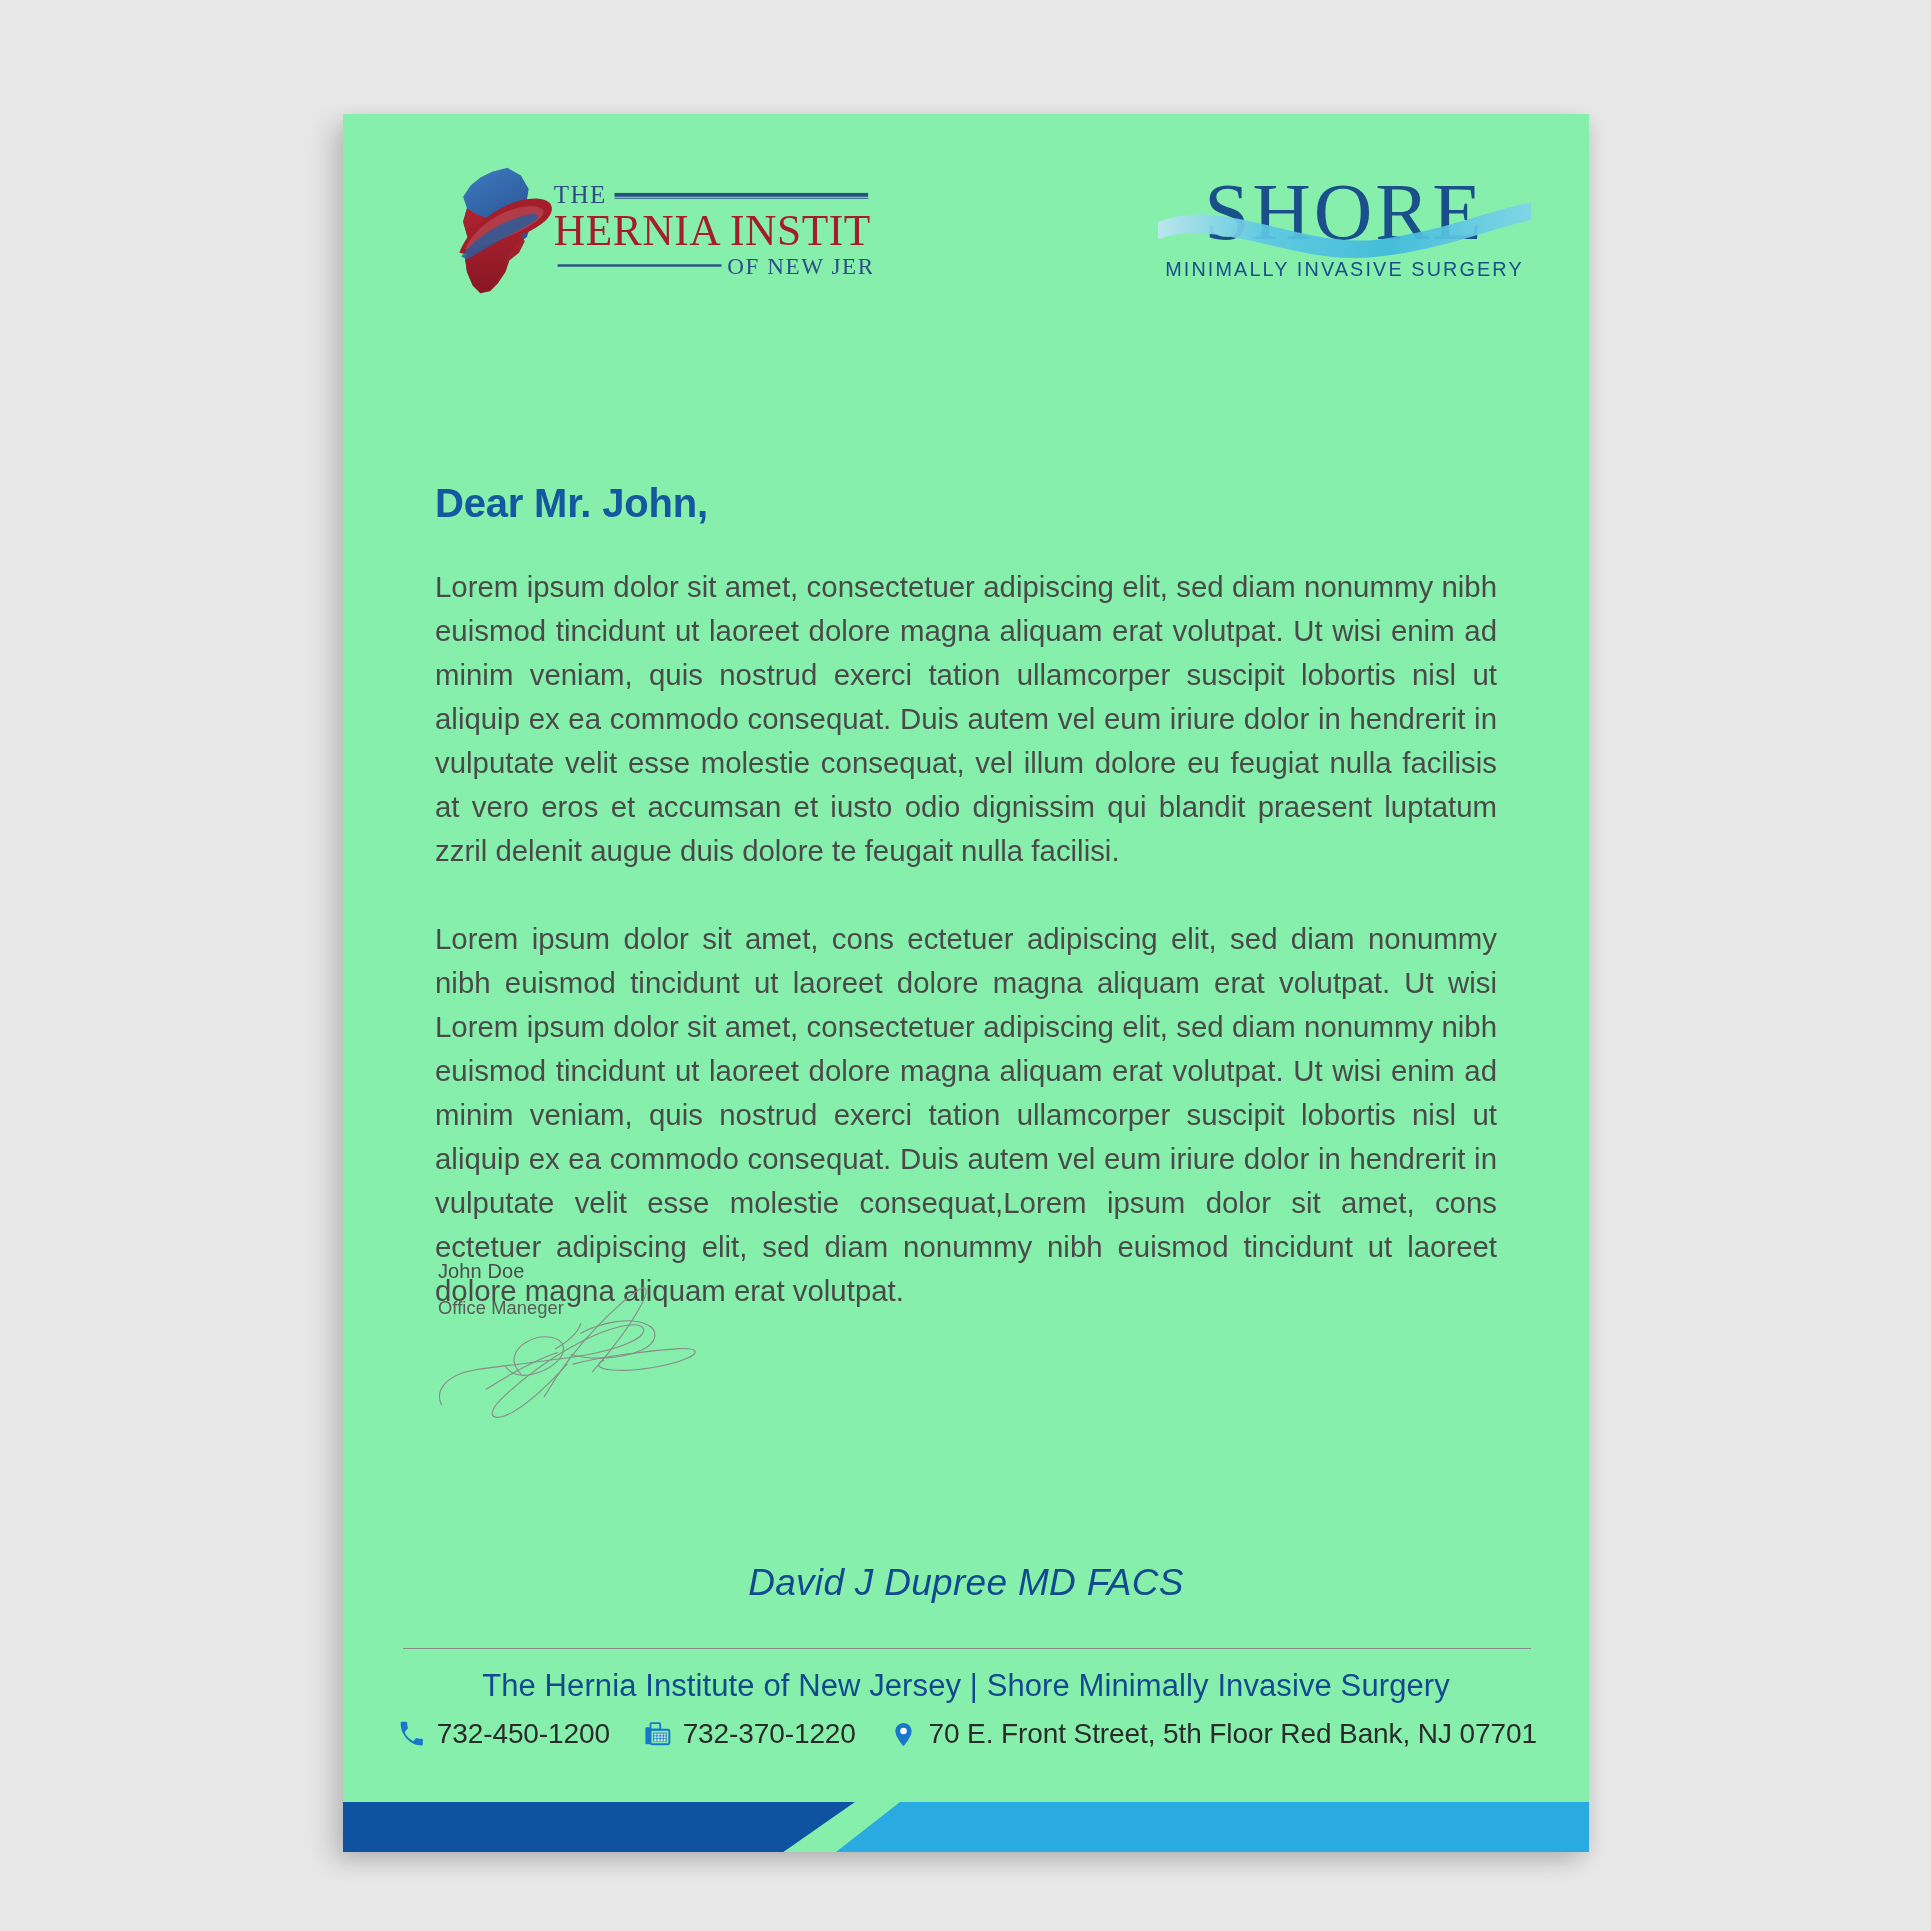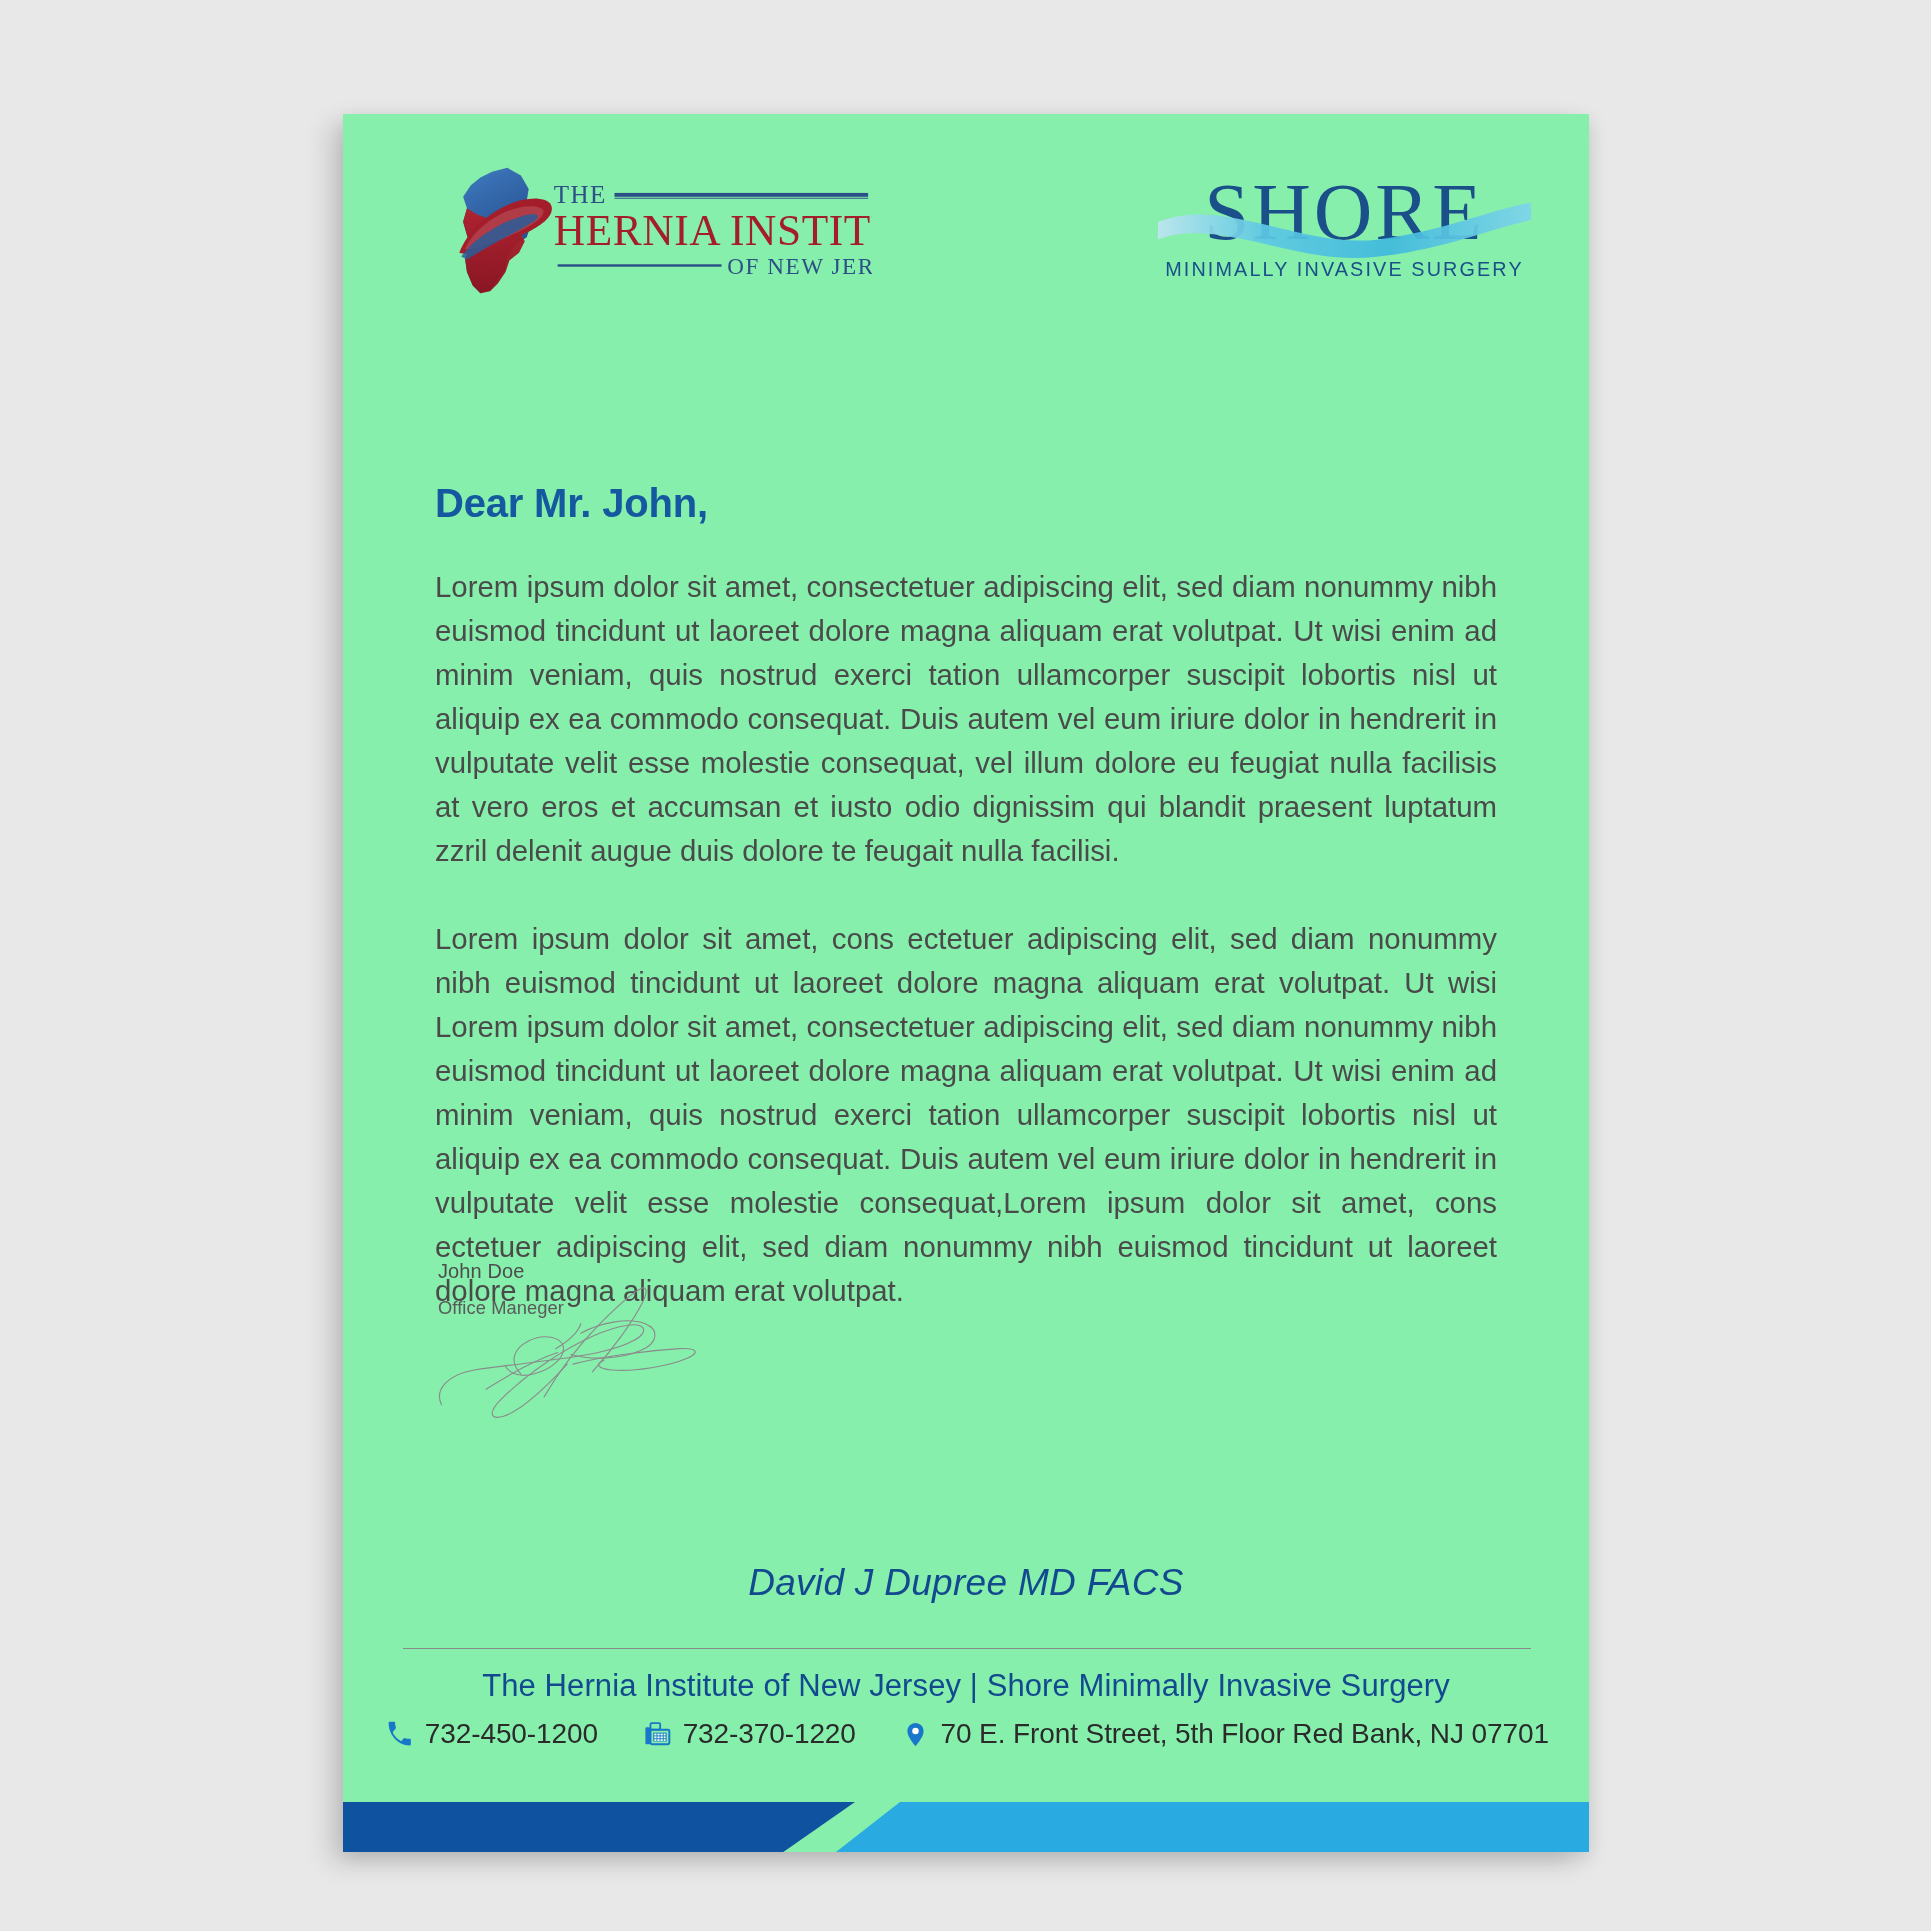--- a/index.html
+++ b/index.html
@@ -151,21 +151,21 @@
     color: #134a8f;
     letter-spacing: 0.1px;
     margin: 0 0 13.5px 0;
     font-family: "Liberation Sans", sans-serif;
   }
 
   .footer-contact {
     display: flex;
     align-items: flex-start;
     justify-content: center;
-    gap: 16px;
+    gap: 4px;
     font-size: 28px;
     color: #2b2b2b;
     letter-spacing: -0.1px;
   }
   .contact-item {
     display: inline-flex;
     align-items: center;
   }
   .contact-item .ci-icon {
     display: inline-flex;

